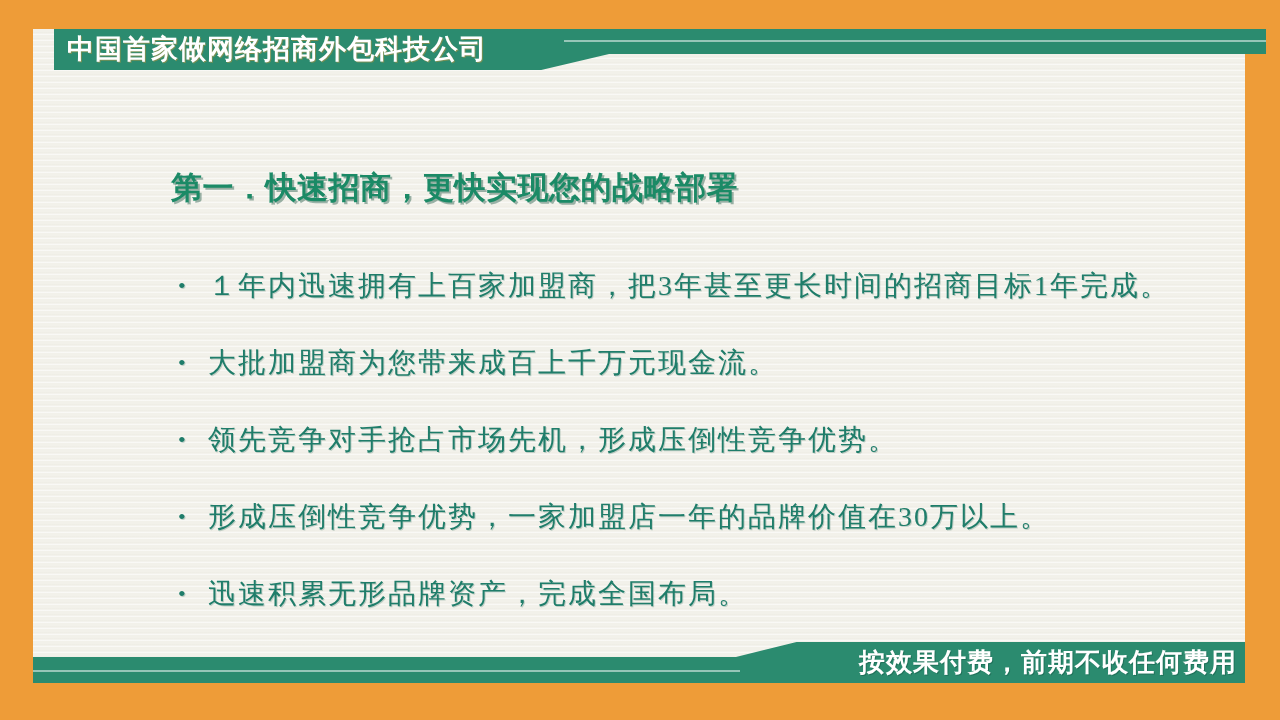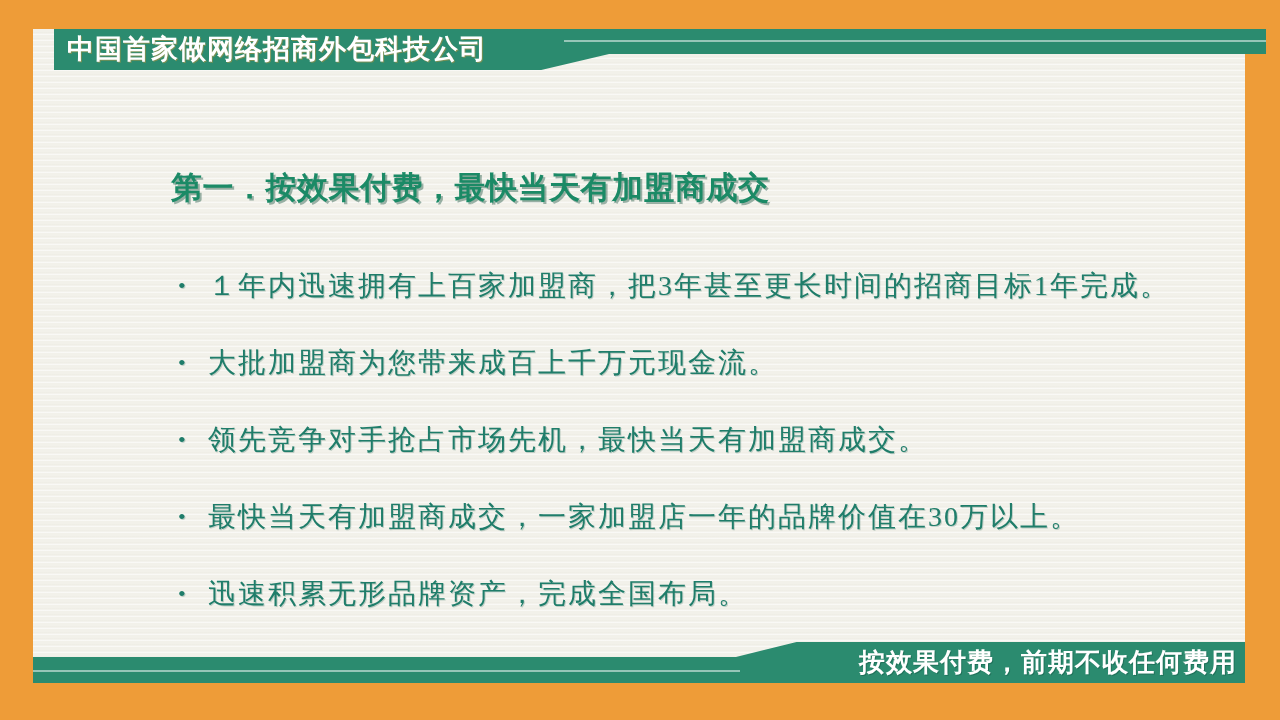--- a/index.html
+++ b/index.html
@@ -90,38 +90,38 @@
     white-space: nowrap;
   }
 </style>
 </head>
 <body>
 
 <div class="frame">
 
   <div class="content">
 
-    <div class="slide-title">第一．按效果付费，最快当天有加盟商成交</div>
+    <div class="slide-title">第一．快速招商，更快实现您的战略部署</div>
 
     <div class="bullets">
       <div class="bullet-row">
         <span class="bullet-dot">•</span>
         <span>１年内迅速拥有上百家加盟商，把3年甚至更长时间的招商目标1年完成。</span>
       </div>
       <div class="bullet-row">
         <span class="bullet-dot">•</span>
         <span>大批加盟商为您带来成百上千万元现金流。</span>
       </div>
       <div class="bullet-row">
         <span class="bullet-dot">•</span>
-        <span>领先竞争对手抢占市场先机，最快当天有加盟商成交。</span>
+        <span>领先竞争对手抢占市场先机，形成压倒性竞争优势。</span>
       </div>
       <div class="bullet-row">
         <span class="bullet-dot">•</span>
-        <span>最快当天有加盟商成交，一家加盟店一年的品牌价值在30万以上。</span>
+        <span>形成压倒性竞争优势，一家加盟店一年的品牌价值在30万以上。</span>
       </div>
       <div class="bullet-row">
         <span class="bullet-dot">•</span>
         <span>迅速积累无形品牌资产，完成全国布局。</span>
       </div>
     </div>
 
     <div class="ellipsis-row">……</div>
   </div>
 

